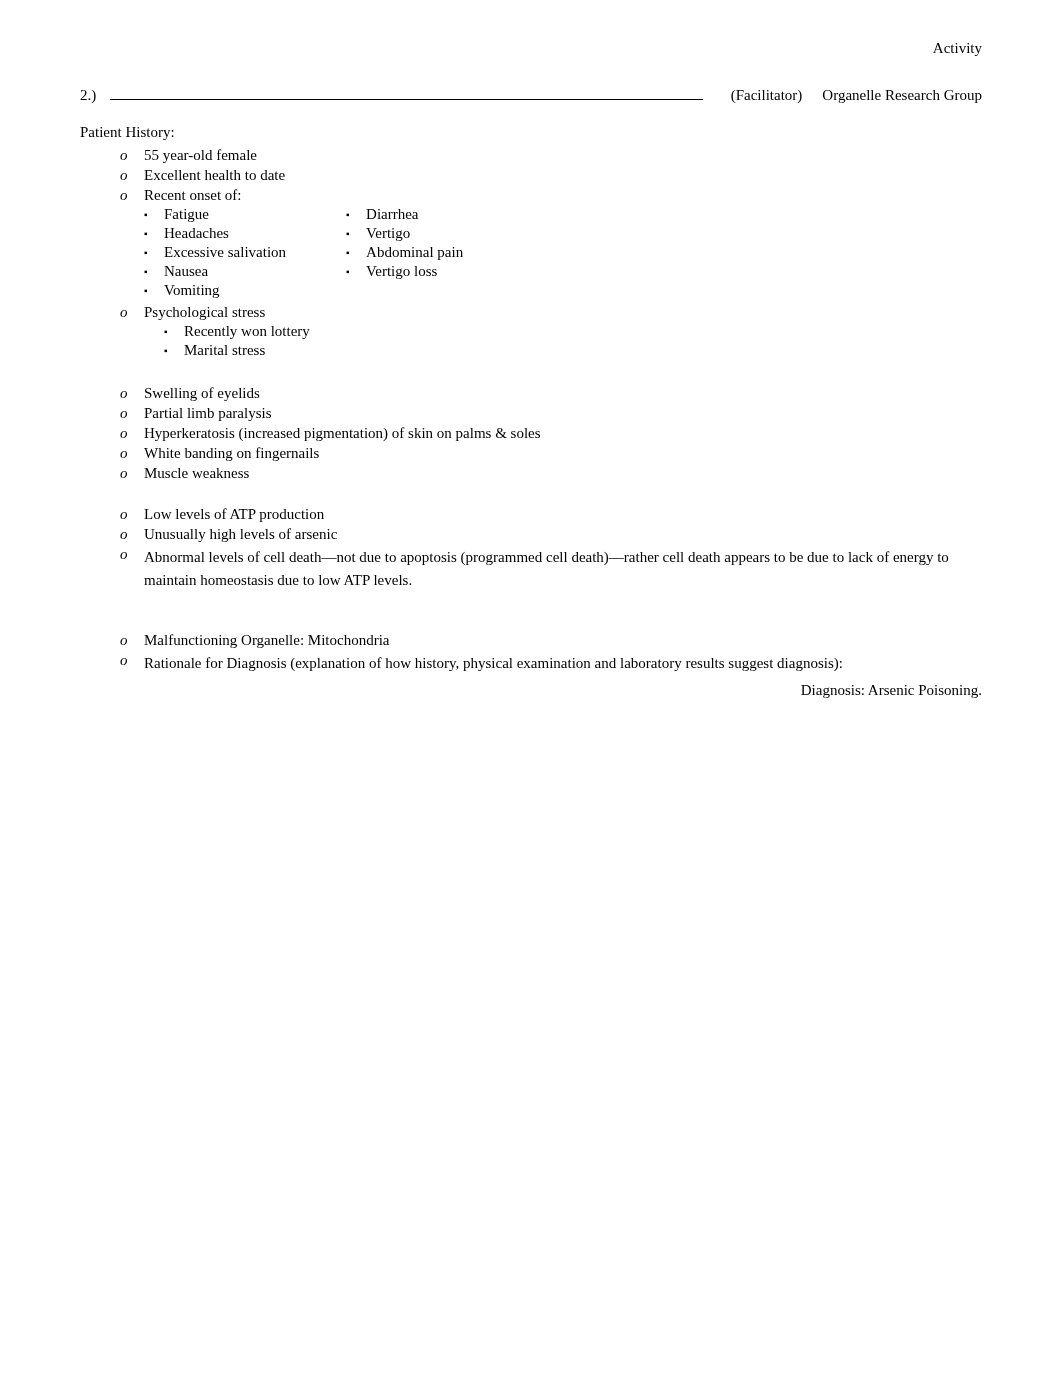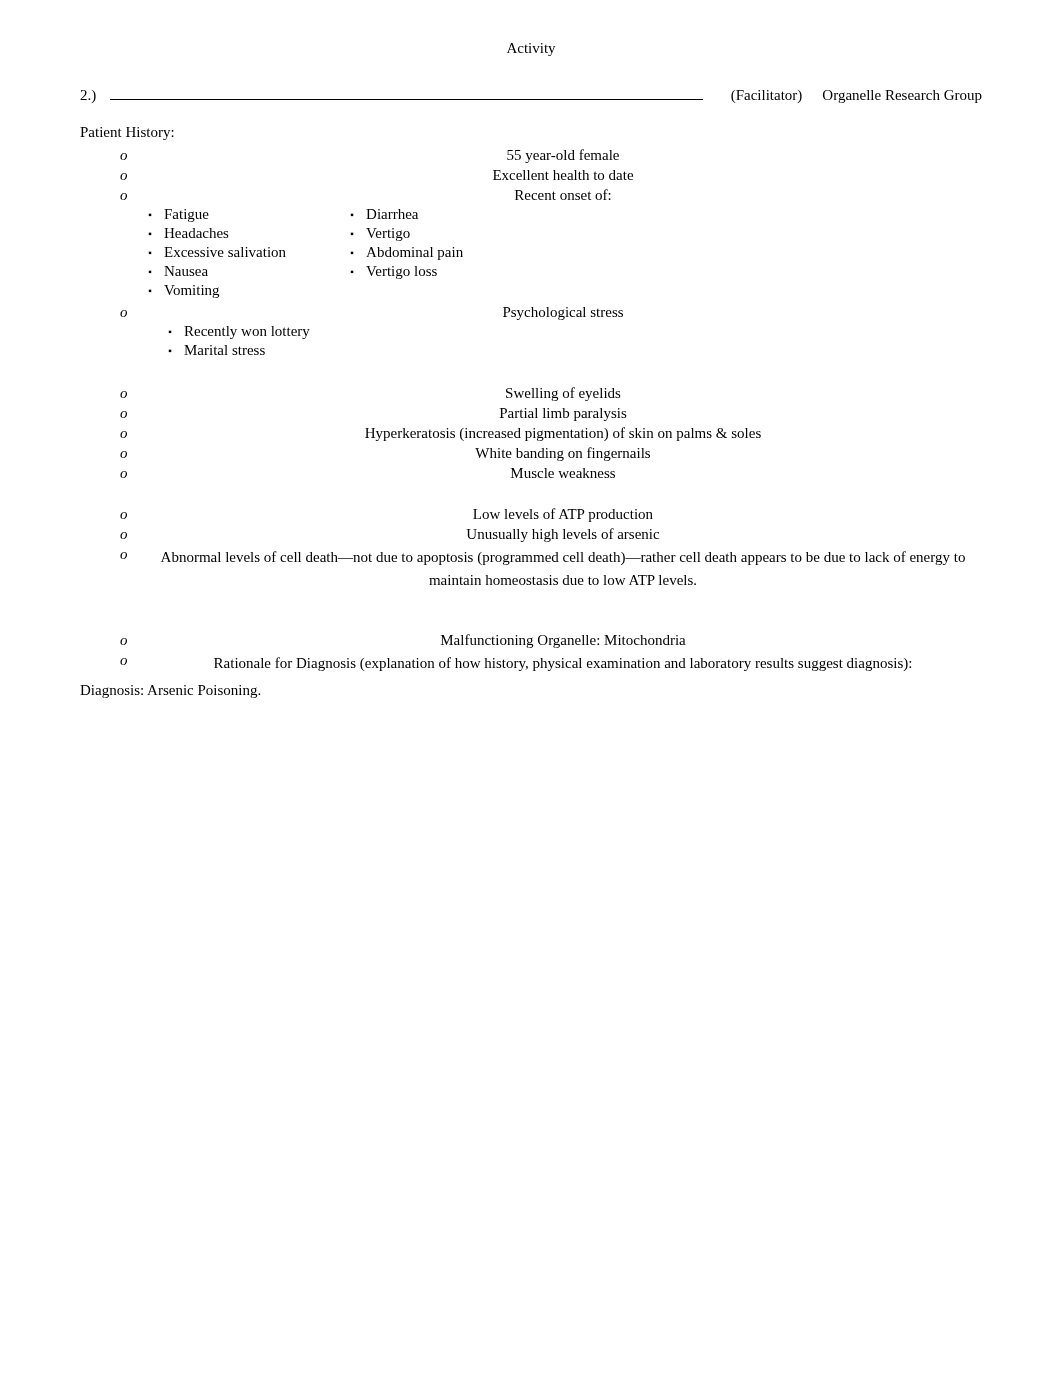--- a/index.html
+++ b/index.html
@@ -12,21 +12,21 @@
       background: #ffffff;
       font-family: "Times New Roman", Times, serif;
       font-size: 15px;
       color: #000000;
       width: 1062px;
       min-height: 1377px;
       padding: 40px 80px 60px 80px;
     }
 
     .header-right {
-      text-align: center;
+      text-align: right;
       margin-bottom: 30px;
     }
 
     .document-line {
       display: flex;
       align-items: baseline;
       margin-bottom: 20px;
     }
 
     .doc-number {
@@ -116,25 +116,25 @@
     .diagnosis-text {
       margin-left: 20px;
       margin-top: 4px;
       line-height: 1.5;
     }
 
     .diagnosis-final {
       margin-left: 0px;
       margin-top: 4px;
       line-height: 1.5;
+      text-align: right;
     }
 
     li .li-content {
       flex: 1;
-      text-align: center;
     }
 
     .multi-line-item {
       line-height: 1.5;
     }
   </style>
 </head>
 <body>
 
 <div class="header-right">

